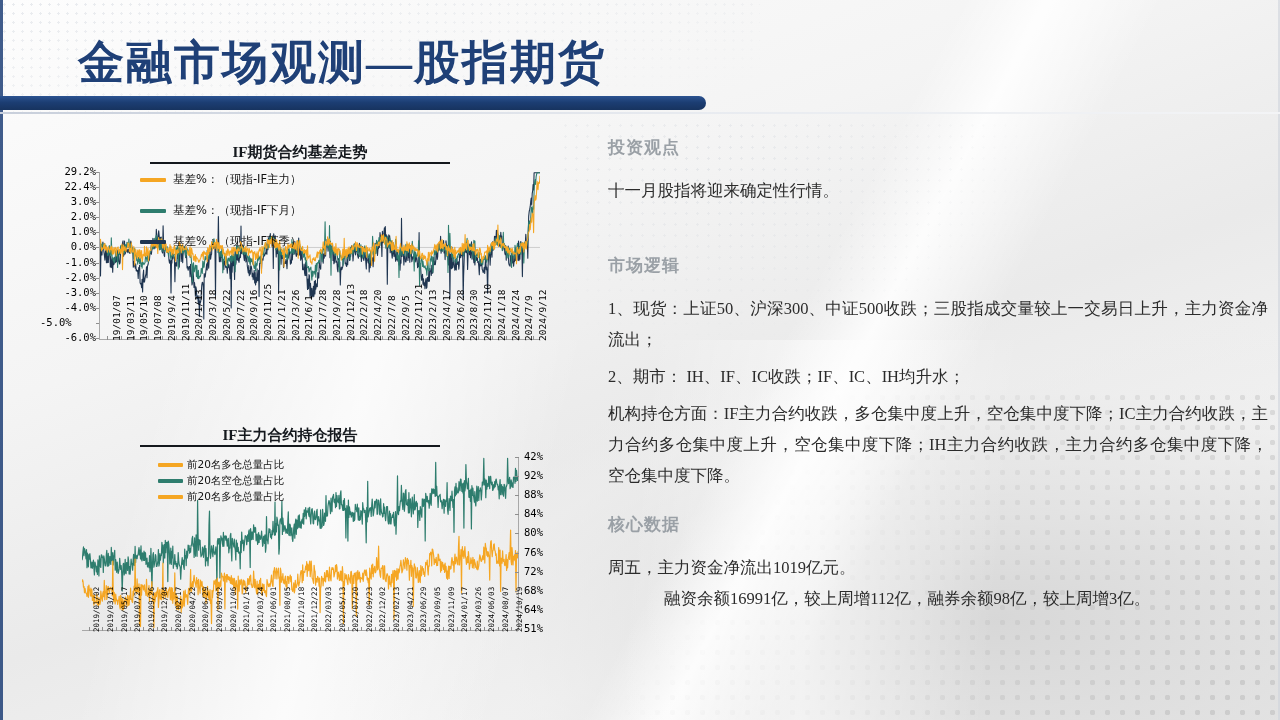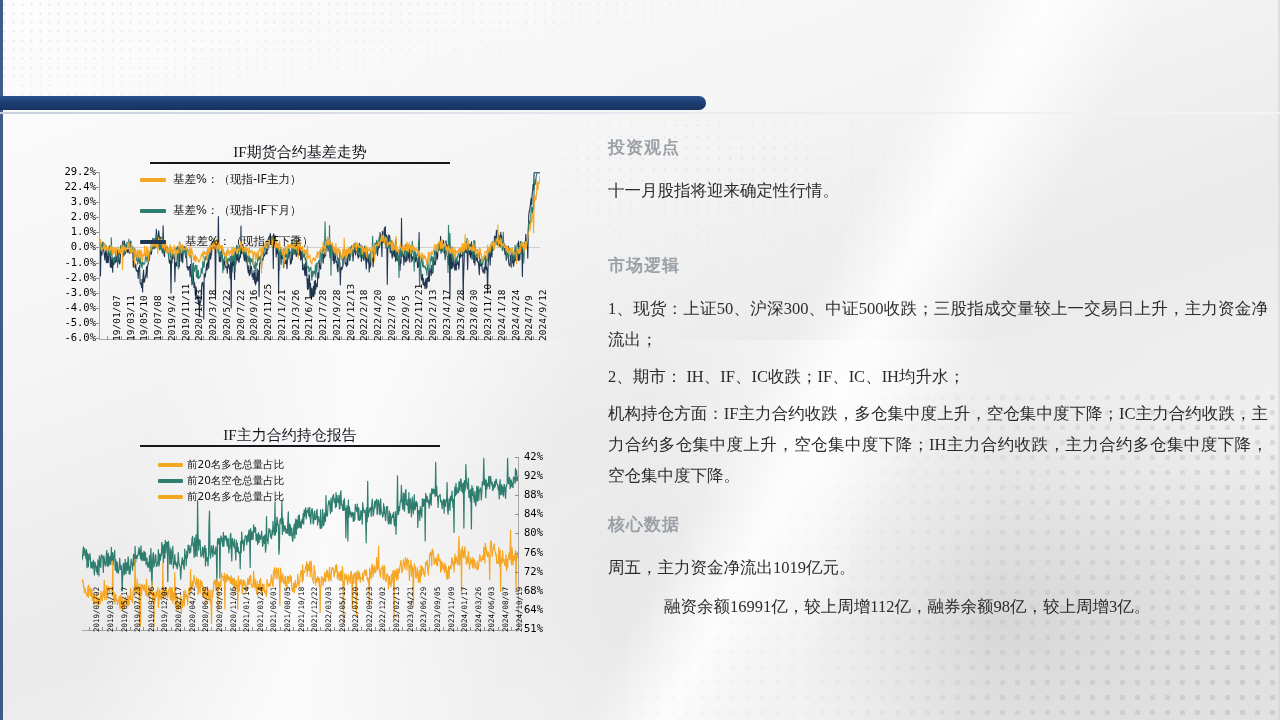--- a/index.html
+++ b/index.html
@@ -65,21 +65,21 @@
   .hbar-thin{
     position:absolute;left:0;top:112px;width:1280px;height:2px;
     background:linear-gradient(90deg,#c8cfdb 0%,#e8ebf0 55%,#f3f4f6 100%);
   }
 
   
   #charts{position:absolute;left:0;top:130px;width:580px;height:590px;}
 
   .chart-block{position:absolute;}
   .chart-title{
-    position:absolute;text-align:center;font-weight:400;color:#14181d;
+    position:absolute;text-align:center;font-weight:700;color:#14181d;
     border-bottom:2px solid #14181d;white-space:nowrap;
   }
   .legend{position:absolute;}
   .legend-row{display:flex;align-items:center;white-space:nowrap;}
   .legend-swatch{display:inline-block;flex:0 0 auto;border-radius:1px;}
   .legend-label{font-family:"DejaVu Sans","Liberation Sans",sans-serif;color:#111;}
 
   .axis-label{
     position:absolute;font-family:"DejaVu Sans Mono","Liberation Mono",monospace;
     color:#000;white-space:nowrap;
@@ -103,35 +103,36 @@
     text-align:justify;
   }
   .para.tight{margin-bottom:0;}
   .gap-lg{height:42px;}
   .gap-sm{height:16px;}
   .source{
     position:absolute;right:10px;bottom:4px;
     font-size:15px;color:#2b2b2b;white-space:nowrap;
     font-family:"Liberation Serif","DejaVu Serif",serif;
   }
-  .core-indent{margin-left:56px;margin-top:8px;}
+  .core-indent{margin-left:56px;}
 </style>
 </head>
 <body>
 
 <div id="slide">
 
   <div class="dots-top"></div>
   <div class="dots-mid"></div>
   <div class="dots-bottom"></div>
   <div class="sheen"></div>
   <div class="edge-left"></div>
   <div class="edge-right"></div>
 
   <div id="header">
+    <div class="title">金融市场观测—股指期货</div>
     <div class="hbar"></div>
     <div class="hbar-thin"></div>
   </div>
 
   <div id="charts">
 
     <div class="chart-block" style="left:0;top:0;width:580px;height:280px;">
 
       <div class="chart-title" style="left:150px;top:12px;width:300px;font-size:15px;line-height:20px;">IF期货合约基差走势</div>
 
@@ -149,21 +150,21 @@
           <div class="axis-label" style="left: 40px; top: 110.455px; width: 56px; text-align: right; font-size: 10.5px;">0.0%</div>
           <div class="tick" style="left: 96px; top: 117.455px; width: 4px; height: 1px;"></div>
           <div class="axis-label" style="left: 40px; top: 125.545px; width: 56px; text-align: right; font-size: 10.5px;">-1.0%</div>
           <div class="tick" style="left: 96px; top: 132.545px; width: 4px; height: 1px;"></div>
           <div class="axis-label" style="left: 40px; top: 140.636px; width: 56px; text-align: right; font-size: 10.5px;">-2.0%</div>
           <div class="tick" style="left: 96px; top: 147.636px; width: 4px; height: 1px;"></div>
           <div class="axis-label" style="left: 40px; top: 155.727px; width: 56px; text-align: right; font-size: 10.5px;">-3.0%</div>
           <div class="tick" style="left: 96px; top: 162.727px; width: 4px; height: 1px;"></div>
           <div class="axis-label" style="left: 40px; top: 170.818px; width: 56px; text-align: right; font-size: 10.5px;">-4.0%</div>
           <div class="tick" style="left: 96px; top: 177.818px; width: 4px; height: 1px;"></div>
-          <div class="axis-label" style="left: 40px; top: 185.909px; width: 56px; text-align: right; font-size: 10.5px;">-5.0%</div>
+          <div class="axis-label" style="left: 40px; top: 185.909px; width: 56px; text-align: left; font-size: 10.5px;">-5.0%</div>
           <div class="tick" style="left: 96px; top: 192.909px; width: 4px; height: 1px;"></div>
           <div class="axis-label" style="left: 40px; top: 201px; width: 56px; text-align: right; font-size: 10.5px;">-6.0%</div>
           <div class="tick" style="left: 96px; top: 208px; width: 4px; height: 1px;"></div>
         </div>
 
       <div class="plot" style="left:100px;top:42px;width:440px;height:166px;">
         <svg id="basis-svg" width="440" height="166" viewBox="0 0 440 166" preserveAspectRatio="none">
             <line x1="0" x2="440" y1="75.45454545454547" y2="75.45454545454547" stroke="#cdcdcd" stroke-width="1"></line>
             <polyline points="0.0,71.7 0.5,103.9 1.0,77.6 1.5,78.3 2.0,83.1 2.4,72.8 2.9,70.1 3.4,74.8 3.9,80.0 4.4,83.4 4.9,88.3 5.4,80.4 5.9,76.1 6.4,90.7 6.9,77.5 7.3,90.6 7.8,79.4 8.3,90.5 8.8,81.7 9.3,78.0 9.8,78.8 10.3,95.0 10.8,84.5 11.3,95.6 11.7,94.0 12.2,86.6 12.7,100.2 13.2,86.2 13.7,92.7 14.2,91.4 14.7,85.4 15.2,88.7 15.7,90.6 16.2,81.8 16.6,89.4 17.1,77.8 17.6,80.5 18.1,89.1 18.6,81.1 19.1,90.6 19.6,92.0 20.1,90.6 20.6,79.7 21.0,74.0 21.5,75.0 22.0,79.3 22.5,71.0 23.0,68.8 23.5,84.3 24.0,82.7 24.5,69.0 25.0,82.1 25.5,81.0 25.9,78.0 26.4,75.1 26.9,79.8 27.4,77.7 27.9,80.6 28.4,77.4 28.9,77.1 29.4,80.9 29.9,81.3 30.3,72.3 30.8,69.0 31.3,71.5 31.8,74.0 32.3,80.2 32.8,78.8 33.3,95.2 33.8,89.5 34.3,93.9 34.7,91.7 35.2,96.2 35.7,91.7 36.2,98.6 36.7,97.8 37.2,99.5 37.7,98.5 38.2,106.5 38.7,95.6 39.2,97.6 39.6,93.2 40.1,110.8 40.6,111.9 41.1,111.4 41.6,115.8 42.1,107.3 42.6,119.9 43.1,102.8 43.6,98.0 44.0,110.1 44.5,110.0 45.0,106.4 45.5,103.8 46.0,102.0 46.5,94.7 47.0,105.8 47.5,94.1 48.0,92.8 48.5,90.0 48.9,84.9 49.4,88.2 49.9,81.5 50.4,80.5 50.9,81.2 51.4,82.3 51.9,77.4 52.4,75.6 52.9,66.2 53.3,69.0 53.8,75.5 54.3,71.7 54.8,76.8 55.3,70.5 55.8,75.0 56.3,57.4 56.8,64.9 57.3,72.3 57.8,70.5 58.2,63.3 58.7,58.8 59.2,64.1 59.7,77.5 60.2,65.3 60.7,77.0 61.2,65.0 61.7,73.5 62.2,80.0 62.6,81.0 63.1,53.7 63.6,72.0 64.1,83.3 64.6,84.6 65.1,70.2 65.6,75.7 66.1,77.3 66.6,78.9 67.1,80.3 67.5,78.2 68.0,80.1 68.5,80.1 69.0,88.2 69.5,91.1 70.0,87.9 70.5,89.5 71.0,120.9 71.5,88.3 71.9,91.1 72.4,81.3 72.9,87.0 73.4,82.9 73.9,83.8 74.4,85.3 74.9,109.7 75.4,91.0 75.9,90.6 76.4,93.4 76.8,94.2 77.3,82.6 77.8,86.5 78.3,76.1 78.8,86.7 79.3,95.1 79.8,70.6 80.3,79.8 80.8,79.3 81.2,89.4 81.7,81.1 82.2,81.8 82.7,90.6 83.2,78.6 83.7,75.2 84.2,74.4 84.7,78.1 85.2,82.3 85.7,85.6 86.1,82.5 86.6,84.4 87.1,96.0 87.6,94.6 88.1,98.3 88.6,96.4 89.1,94.6 89.6,94.5 90.1,104.8 90.5,92.4 91.0,97.8 91.5,104.8 92.0,112.9 92.5,110.3 93.0,99.4 93.5,105.0 94.0,115.5 94.5,110.5 94.9,114.3 95.4,124.1 95.9,114.8 96.4,117.5 96.9,126.6 97.4,123.8 97.9,126.8 98.4,131.9 98.9,123.8 99.4,144.5 99.8,129.1 100.3,131.1 100.8,129.2 101.3,120.2 101.8,112.9 102.3,110.4 102.8,110.5 103.3,115.0 103.8,146.9 104.2,101.6 104.7,105.3 105.2,104.9 105.7,100.6 106.2,96.2 106.7,91.7 107.2,98.0 107.7,84.3 108.2,89.6 108.7,96.2 109.1,89.0 109.6,83.2 110.1,79.0 110.6,87.3 111.1,83.2 111.6,82.0 112.1,69.6 112.6,75.2 113.1,75.2 113.5,76.3 114.0,71.9 114.5,71.0 115.0,78.3 115.5,123.7 116.0,73.3 116.5,74.3 117.0,74.8 117.5,75.3 118.0,69.9 118.4,44.5 118.9,80.2 119.4,89.7 119.9,88.7 120.4,81.3 120.9,89.8 121.4,79.2 121.9,85.5 122.4,84.3 122.8,91.5 123.3,89.9 123.8,97.8 124.3,88.7 124.8,90.3 125.3,93.0 125.8,95.6 126.3,94.6 126.8,94.9 127.3,101.3 127.7,94.6 128.2,95.8 128.7,92.1 129.2,93.4 129.7,99.3 130.2,106.8 130.7,89.3 131.2,136.0 131.7,89.6 132.1,100.2 132.6,88.1 133.1,93.6 133.6,85.1 134.1,93.8 134.6,107.5 135.1,78.1 135.6,92.8 136.1,90.3 136.6,73.4 137.0,87.3 137.5,88.1 138.0,77.3 138.5,88.3 139.0,90.5 139.5,86.0 140.0,82.5 140.5,85.6 141.0,54.0 141.4,81.7 141.9,76.0 142.4,72.8 142.9,79.7 143.4,81.0 143.9,85.3 144.4,88.6 144.9,80.7 145.4,80.9 145.9,89.9 146.3,83.8 146.8,83.3 147.3,94.0 147.8,97.5 148.3,100.9 148.8,93.6 149.3,103.6 149.8,98.6 150.3,102.2 150.7,93.8 151.2,94.1 151.7,97.0 152.2,104.7 152.7,101.2 153.2,107.6 153.7,103.8 154.2,98.4 154.7,111.0 155.2,100.5 155.6,112.9 156.1,105.7 156.6,110.2 157.1,96.8 157.6,108.5 158.1,108.6 158.6,98.3 159.1,124.5 159.6,91.2 160.0,91.5 160.5,88.0 161.0,84.2 161.5,97.2 162.0,86.9 162.5,87.7 163.0,88.1 163.5,83.6 164.0,82.0 164.4,84.0 164.9,82.5 165.4,80.9 165.9,81.6 166.4,72.5 166.9,82.3 167.4,67.8 167.9,77.8 168.4,66.0 168.9,66.1 169.3,64.1 169.8,68.6 170.3,61.6 170.8,67.3 171.3,68.7 171.8,69.1 172.3,74.6 172.8,63.9 173.3,96.5 173.7,61.8 174.2,67.1 174.7,75.0 175.2,63.9 175.7,71.1 176.2,84.9 176.7,73.3 177.2,81.7 177.7,77.0 178.2,77.3 178.6,119.5 179.1,84.3 179.6,80.3 180.1,82.6 180.6,82.6 181.1,92.2 181.6,77.7 182.1,86.5 182.6,81.2 183.0,82.0 183.5,95.6 184.0,91.8 184.5,91.3 185.0,89.7 185.5,91.5 186.0,87.3 186.5,90.5 187.0,96.6 187.5,86.2 187.9,84.2 188.4,85.9 188.9,80.9 189.4,79.4 189.9,82.6 190.4,92.1 190.9,88.2 191.4,91.3 191.9,78.3 192.3,88.0 192.8,80.2 193.3,80.1 193.8,77.1 194.3,81.9 194.8,69.4 195.3,74.3 195.8,82.0 196.3,84.4 196.8,80.9 197.2,82.5 197.7,69.8 198.2,83.3 198.7,66.1 199.2,83.2 199.7,79.6 200.2,76.5 200.7,88.3 201.2,79.0 201.6,87.0 202.1,80.9 202.6,97.6 203.1,97.5 203.6,97.7 204.1,92.0 204.6,101.1 205.1,103.6 205.6,90.5 206.1,103.4 206.5,92.6 207.0,107.7 207.5,117.4 208.0,107.0 208.5,116.8 209.0,102.6 209.5,103.9 210.0,124.6 210.5,111.4 210.9,118.9 211.4,126.6 211.9,116.4 212.4,123.6 212.9,124.9 213.4,114.3 213.9,124.2 214.4,109.4 214.9,121.9 215.4,108.4 215.8,117.3 216.3,111.8 216.8,114.6 217.3,114.7 217.8,100.6 218.3,103.8 218.8,106.1 219.3,89.4 219.8,95.8 220.2,94.1 220.7,97.3 221.2,83.5 221.7,83.3 222.2,80.4 222.7,83.3 223.2,91.1 223.7,81.9 224.2,86.3 224.6,81.6 225.1,80.5 225.6,84.2 226.1,74.9 226.6,74.3 227.1,67.3 227.6,73.5 228.1,79.2 228.6,69.4 229.1,66.8 229.5,67.9 230.0,85.7 230.5,75.5 231.0,78.4 231.5,74.1 232.0,79.0 232.5,71.9 233.0,88.4 233.5,80.2 233.9,91.7 234.4,90.3 234.9,82.6 235.4,79.8 235.9,90.3 236.4,88.9 236.9,89.8 237.4,97.2 237.9,99.8 238.4,86.5 238.8,94.5 239.3,94.9 239.8,90.1 240.3,112.9 240.8,98.7 241.3,95.0 241.8,97.7 242.3,96.1 242.8,94.5 243.2,83.9 243.7,85.4 244.2,84.4 244.7,84.3 245.2,91.6 245.7,91.0 246.2,93.7 246.7,94.5 247.2,83.6 247.7,92.6 248.1,84.2 248.6,82.3 249.1,82.4 249.6,88.4 250.1,76.9 250.6,84.7 251.1,75.7 251.6,73.7 252.1,78.8 252.5,77.1 253.0,88.9 253.5,82.3 254.0,78.2 254.5,71.9 255.0,79.6 255.5,82.9 256.0,77.7 256.5,79.4 257.0,73.3 257.4,81.8 257.9,84.7 258.4,86.3 258.9,81.3 259.4,71.4 259.9,76.4 260.4,82.8 260.9,81.5 261.4,89.5 261.8,85.2 262.3,74.6 262.8,83.9 263.3,85.6 263.8,88.4 264.3,84.9 264.8,80.5 265.3,83.6 265.8,89.6 266.3,96.9 266.7,80.3 267.2,87.7 267.7,88.4 268.2,91.0 268.7,84.8 269.2,99.9 269.7,88.2 270.2,95.6 270.7,87.7 271.1,93.0 271.6,85.6 272.1,88.6 272.6,85.8 273.1,94.6 273.6,86.1 274.1,80.7 274.6,83.6 275.1,71.3 275.6,81.1 276.0,72.9 276.5,71.0 277.0,74.6 277.5,83.5 278.0,76.6 278.5,76.7 279.0,69.1 279.5,75.2 280.0,60.6 280.4,63.5 280.9,65.0 281.4,68.0 281.9,84.4 282.4,59.2 282.9,70.7 283.4,66.3 283.9,60.6 284.4,55.9 284.8,69.7 285.3,54.5 285.8,68.9 286.3,62.8 286.8,68.0 287.3,112.2 287.8,75.1 288.3,71.0 288.8,62.8 289.3,73.2 289.7,63.8 290.2,80.8 290.7,69.8 291.2,77.3 291.7,81.3 292.2,86.2 292.7,80.3 293.2,70.8 293.7,82.0 294.1,84.7 294.6,77.4 295.1,79.1 295.6,89.3 296.1,87.0 296.6,79.7 297.1,87.9 297.6,80.3 298.1,89.5 298.6,88.1 299.0,92.9 299.5,80.1 300.0,98.1 300.5,88.3 301.0,91.2 301.5,46.4 302.0,84.4 302.5,77.8 303.0,76.8 303.4,82.8 303.9,92.9 304.4,78.5 304.9,80.1 305.4,89.8 305.9,90.0 306.4,87.6 306.9,74.9 307.4,74.4 307.9,88.4 308.3,81.5 308.8,85.8 309.3,75.4 309.8,90.2 310.3,73.7 310.8,73.8 311.3,80.4 311.8,89.7 312.3,87.5 312.7,84.8 313.2,86.9 313.7,83.9 314.2,84.5 314.7,80.2 315.2,85.2 315.7,89.9 316.2,83.2 316.7,85.1 317.2,88.9 317.6,95.7 318.1,91.4 318.6,94.6 319.1,60.6 319.6,94.8 320.1,95.0 320.6,94.3 321.1,103.1 321.6,108.3 322.0,106.2 322.5,102.2 323.0,112.2 323.5,106.8 324.0,113.5 324.5,110.8 325.0,116.8 325.5,109.4 326.0,106.5 326.5,116.3 326.9,115.2 327.4,105.4 327.9,107.0 328.4,109.5 328.9,98.5 329.4,109.2 329.9,96.2 330.4,99.4 330.9,99.1 331.3,103.5 331.8,93.2 332.3,101.3 332.8,100.9 333.3,92.8 333.8,85.3 334.3,92.6 334.8,89.7 335.3,92.8 335.8,88.4 336.2,77.6 336.7,79.4 337.2,87.5 337.7,84.6 338.2,71.8 338.7,78.4 339.2,77.4 339.7,70.1 340.2,73.7 340.6,64.3 341.1,81.2 341.6,75.3 342.1,78.2 342.6,71.4 343.1,76.6 343.6,68.5 344.1,81.0 344.6,75.8 345.1,87.6 345.5,74.7 346.0,68.8 346.5,73.9 347.0,73.2 347.5,73.5 348.0,86.7 348.5,93.0 349.0,78.4 349.5,88.2 349.9,126.4 350.4,82.0 350.9,89.7 351.4,96.7 351.9,75.0 352.4,95.9 352.9,95.2 353.4,90.4 353.9,88.5 354.3,92.9 354.8,98.2 355.3,97.3 355.8,87.0 356.3,98.0 356.8,86.6 357.3,92.1 357.8,92.4 358.3,89.8 358.8,97.2 359.2,93.2 359.7,82.4 360.2,76.4 360.7,85.8 361.2,78.6 361.7,83.8 362.2,78.5 362.7,84.7 363.2,125.8 363.6,104.3 364.1,89.5 364.6,75.8 365.1,74.5 365.6,80.0 366.1,80.7 366.6,74.5 367.1,77.1 367.6,97.4 368.1,82.3 368.5,75.8 369.0,72.5 369.5,82.6 370.0,72.6 370.5,85.7 371.0,77.3 371.5,69.7 372.0,87.3 372.5,77.2 372.9,74.6 373.4,85.7 373.9,90.8 374.4,79.2 374.9,92.9 375.4,80.9 375.9,85.8 376.4,88.5 376.9,85.3 377.4,86.0 377.8,90.4 378.3,89.5 378.8,94.5 379.3,102.7 379.8,89.3 380.3,87.3 380.8,93.9 381.3,92.0 381.8,92.5 382.2,97.2 382.7,98.6 383.2,100.6 383.7,99.1 384.2,95.3 384.7,101.4 385.2,92.9 385.7,84.9 386.2,97.6 386.7,95.2 387.1,99.4 387.6,121.2 388.1,93.3 388.6,84.7 389.1,78.4 389.6,78.1 390.1,93.1 390.6,83.6 391.1,79.9 391.5,76.5 392.0,85.1 392.5,69.9 393.0,78.5 393.5,72.1 394.0,75.9 394.5,64.3 395.0,65.3 395.5,64.6 396.0,65.9 396.4,58.4 396.9,65.2 397.4,58.5 397.9,67.9 398.4,65.5 398.9,69.1 399.4,74.3 399.9,67.7 400.4,66.3 400.8,60.4 401.3,66.8 401.8,64.1 402.3,73.2 402.8,78.1 403.3,75.2 403.8,74.0 404.3,72.1 404.8,81.1 405.3,82.8 405.7,73.6 406.2,88.1 406.7,79.5 407.2,76.6 407.7,82.9 408.2,74.0 408.7,90.8 409.2,93.2 409.7,93.1 410.1,94.3 410.6,83.6 411.1,88.8 411.6,88.9 412.1,82.0 412.6,91.0 413.1,84.2 413.6,94.3 414.1,89.4 414.5,89.6 415.0,80.9 415.5,88.4 416.0,78.7 416.5,82.9 417.0,77.6 417.5,77.1 418.0,88.2 418.5,69.1 419.0,88.6 419.4,74.8 419.9,87.3 420.4,70.0 420.9,69.7 421.4,77.0 421.9,77.6 422.4,104.6 422.9,75.1 423.4,72.5 423.8,77.5 424.3,77.9 424.8,73.8 425.3,71.8 425.8,62.3 426.3,69.9 426.8,73.5 427.3,71.4 427.8,86.2 428.3,61.3 428.7,44.1 429.2,39.5 429.7,37.4 430.2,34.7 430.7,29.7 431.2,26.1 431.7,33.0 432.2,21.7 432.7,18.5 433.1,12.5 433.6,18.0 434.1,0.8 434.6,0.8 435.1,0.8 435.6,0.8 436.1,0.8 436.6,0.8 437.1,0.8 437.6,0.8 438.0,0.8 438.5,0.8 439.0,0.8 439.5,0.8 440.0,0.8" fill="none" stroke="#1F3550" stroke-width="1.1" stroke-linejoin="round"></polyline>
             <polyline points="0.0,73.7 0.5,68.9 1.0,77.9 1.5,72.5 2.0,73.6 2.4,71.2 2.9,76.2 3.4,72.2 3.9,77.0 4.4,71.5 4.9,73.7 5.4,75.3 5.9,73.3 6.4,76.7 6.9,75.9 7.3,79.6 7.8,83.8 8.3,83.0 8.8,76.6 9.3,73.6 9.8,81.7 10.3,76.6 10.8,83.9 11.3,65.9 11.7,76.4 12.2,86.3 12.7,85.9 13.2,88.9 13.7,86.1 14.2,91.0 14.7,89.0 15.2,87.0 15.7,78.8 16.2,80.0 16.6,77.9 17.1,83.2 17.6,95.4 18.1,83.9 18.6,78.8 19.1,80.4 19.6,82.6 20.1,80.3 20.6,74.6 21.0,73.4 21.5,73.6 22.0,76.6 22.5,76.1 23.0,78.8 23.5,80.5 24.0,75.8 24.5,81.4 25.0,72.6 25.5,77.5 25.9,72.8 26.4,77.3 26.9,70.3 27.4,70.5 27.9,73.8 28.4,75.2 28.9,67.1 29.4,74.1 29.9,78.9 30.3,72.7 30.8,72.2 31.3,75.8 31.8,77.7 32.3,81.1 32.8,75.8 33.3,77.5 33.8,86.5 34.3,85.1 34.7,76.3 35.2,84.1 35.7,81.1 36.2,81.6 36.7,88.5 37.2,88.2 37.7,92.3 38.2,85.3 38.7,89.6 39.2,85.0 39.6,91.7 40.1,85.8 40.6,89.9 41.1,94.4 41.6,90.8 42.1,96.2 42.6,89.7 43.1,92.0 43.6,91.1 44.0,92.6 44.5,91.2 45.0,91.0 45.5,84.2 46.0,86.8 46.5,85.7 47.0,89.6 47.5,80.7 48.0,84.5 48.5,90.1 48.9,84.4 49.4,83.0 49.9,81.1 50.4,80.1 50.9,75.5 51.4,72.7 51.9,72.7 52.4,74.0 52.9,77.3 53.3,69.2 53.8,76.4 54.3,66.2 54.8,73.4 55.3,74.3 55.8,65.4 56.3,63.4 56.8,65.4 57.3,67.5 57.8,75.1 58.2,71.8 58.7,72.2 59.2,76.7 59.7,77.9 60.2,67.6 60.7,76.9 61.2,67.0 61.7,69.0 62.2,79.4 62.6,73.0 63.1,71.7 63.6,72.6 64.1,76.0 64.6,79.6 65.1,79.0 65.6,74.3 66.1,75.9 66.6,77.4 67.1,74.6 67.5,80.7 68.0,78.9 68.5,83.9 69.0,77.3 69.5,75.8 70.0,75.5 70.5,84.8 71.0,87.4 71.5,83.9 71.9,82.9 72.4,84.1 72.9,83.1 73.4,85.2 73.9,82.6 74.4,82.8 74.9,82.5 75.4,81.7 75.9,76.0 76.4,80.1 76.8,77.5 77.3,74.4 77.8,74.8 78.3,97.0 78.8,80.8 79.3,74.3 79.8,82.3 80.3,74.1 80.8,76.2 81.2,74.8 81.7,73.8 82.2,80.5 82.7,74.2 83.2,81.9 83.7,78.0 84.2,79.7 84.7,76.5 85.2,74.8 85.7,85.1 86.1,77.1 86.6,82.3 87.1,78.4 87.6,76.8 88.1,78.8 88.6,79.3 89.1,82.9 89.6,82.1 90.1,85.5 90.5,82.5 91.0,83.7 91.5,90.0 92.0,95.6 92.5,109.9 93.0,92.2 93.5,90.7 94.0,100.0 94.5,99.2 94.9,96.1 95.4,93.2 95.9,93.5 96.4,104.5 96.9,93.6 97.4,105.8 97.9,106.5 98.4,98.3 98.9,106.7 99.4,104.3 99.8,105.0 100.3,104.6 100.8,102.4 101.3,96.3 101.8,98.3 102.3,101.5 102.8,89.0 103.3,90.0 103.8,95.6 104.2,94.3 104.7,88.8 105.2,84.2 105.7,87.8 106.2,86.7 106.7,85.8 107.2,78.2 107.7,83.2 108.2,86.1 108.7,86.5 109.1,84.9 109.6,75.7 110.1,74.5 110.6,77.2 111.1,77.3 111.6,70.6 112.1,70.4 112.6,76.3 113.1,73.0 113.5,69.9 114.0,66.7 114.5,71.2 115.0,70.6 115.5,71.7 116.0,76.2 116.5,72.4 117.0,74.3 117.5,71.5 118.0,80.4 118.4,78.3 118.9,76.3 119.4,81.7 119.9,84.6 120.4,79.5 120.9,80.5 121.4,85.1 121.9,75.8 122.4,77.4 122.8,100.8 123.3,87.4 123.8,88.6 124.3,87.5 124.8,81.0 125.3,83.6 125.8,91.2 126.3,84.4 126.8,86.6 127.3,94.9 127.7,93.1 128.2,86.9 128.7,86.1 129.2,88.3 129.7,89.1 130.2,84.5 130.7,88.5 131.2,83.8 131.7,90.4 132.1,82.7 132.6,86.3 133.1,88.9 133.6,82.0 134.1,83.1 134.6,87.3 135.1,99.8 135.6,85.0 136.1,81.5 136.6,73.8 137.0,82.1 137.5,74.4 138.0,74.1 138.5,85.3 139.0,76.1 139.5,75.3 140.0,79.5 140.5,72.8 141.0,79.1 141.4,73.0 141.9,74.4 142.4,77.7 142.9,82.1 143.4,74.0 143.9,77.9 144.4,82.8 144.9,77.4 145.4,81.6 145.9,82.3 146.3,79.9 146.8,84.9 147.3,85.6 147.8,84.4 148.3,87.7 148.8,89.8 149.3,83.9 149.8,91.4 150.3,92.8 150.7,86.1 151.2,88.5 151.7,89.8 152.2,86.8 152.7,91.8 153.2,92.3 153.7,93.6 154.2,96.4 154.7,96.3 155.2,89.5 155.6,99.2 156.1,94.8 156.6,91.3 157.1,93.1 157.6,86.0 158.1,88.7 158.6,83.2 159.1,87.1 159.6,85.2 160.0,85.0 160.5,90.9 161.0,84.3 161.5,80.8 162.0,81.9 162.5,76.2 163.0,83.0 163.5,83.7 164.0,81.1 164.4,75.8 164.9,76.3 165.4,70.9 165.9,71.0 166.4,74.5 166.9,72.6 167.4,76.9 167.9,74.3 168.4,74.1 168.9,75.6 169.3,73.6 169.8,65.0 170.3,71.5 170.8,64.6 171.3,68.0 171.8,64.8 172.3,67.2 172.8,70.3 173.3,64.7 173.7,69.0 174.2,67.3 174.7,68.9 175.2,72.7 175.7,77.5 176.2,73.8 176.7,78.0 177.2,74.5 177.7,74.3 178.2,71.8 178.6,76.7 179.1,83.6 179.6,98.0 180.1,77.8 180.6,75.0 181.1,82.5 181.6,82.9 182.1,78.8 182.6,84.7 183.0,85.3 183.5,81.0 184.0,76.6 184.5,86.2 185.0,80.6 185.5,85.3 186.0,82.3 186.5,83.4 187.0,87.7 187.5,81.0 187.9,87.3 188.4,75.7 188.9,76.0 189.4,78.4 189.9,79.6 190.4,80.4 190.9,81.7 191.4,80.2 191.9,67.6 192.3,81.0 192.8,70.2 193.3,76.2 193.8,82.4 194.3,78.6 194.8,76.3 195.3,71.5 195.8,74.7 196.3,75.2 196.8,80.6 197.2,74.1 197.7,75.5 198.2,68.5 198.7,71.5 199.2,73.2 199.7,72.1 200.2,75.5 200.7,74.8 201.2,77.5 201.6,77.0 202.1,82.0 202.6,82.0 203.1,79.4 203.6,85.2 204.1,78.6 204.6,82.3 205.1,87.6 205.6,85.9 206.1,92.2 206.5,88.4 207.0,94.9 207.5,95.4 208.0,95.8 208.5,94.5 209.0,100.0 209.5,98.5 210.0,96.0 210.5,97.1 210.9,95.0 211.4,103.6 211.9,108.1 212.4,99.0 212.9,104.2 213.4,100.2 213.9,99.4 214.4,100.0 214.9,102.2 215.4,93.2 215.8,105.2 216.3,91.5 216.8,99.3 217.3,91.1 217.8,90.5 218.3,91.1 218.8,88.3 219.3,90.5 219.8,88.2 220.2,81.1 220.7,81.3 221.2,79.1 221.7,86.4 222.2,89.8 222.7,75.6 223.2,77.4 223.7,76.3 224.2,80.4 224.6,73.0 225.1,49.7 225.6,78.5 226.1,72.5 226.6,71.5 227.1,74.5 227.6,74.6 228.1,69.0 228.6,73.9 229.1,77.9 229.5,53.5 230.0,81.9 230.5,69.2 231.0,103.3 231.5,74.3 232.0,76.0 232.5,79.9 233.0,82.2 233.5,77.5 233.9,76.8 234.4,80.3 234.9,82.2 235.4,83.7 235.9,78.4 236.4,78.1 236.9,80.9 237.4,84.8 237.9,88.5 238.4,88.5 238.8,88.8 239.3,100.1 239.8,78.7 240.3,84.2 240.8,83.5 241.3,86.2 241.8,85.6 242.3,87.8 242.8,80.9 243.2,93.1 243.7,83.9 244.2,83.7 244.7,86.4 245.2,84.7 245.7,84.0 246.2,80.9 246.7,80.2 247.2,86.9 247.7,79.4 248.1,81.3 248.6,78.6 249.1,79.5 249.6,77.1 250.1,88.0 250.6,75.5 251.1,79.1 251.6,81.8 252.1,80.7 252.5,76.0 253.0,82.3 253.5,79.2 254.0,72.1 254.5,72.4 255.0,78.0 255.5,78.9 256.0,72.7 256.5,74.5 257.0,75.8 257.4,81.1 257.9,80.4 258.4,74.8 258.9,80.7 259.4,84.4 259.9,84.4 260.4,84.8 260.9,72.8 261.4,78.1 261.8,82.4 262.3,79.9 262.8,85.9 263.3,78.3 263.8,84.9 264.3,77.6 264.8,73.8 265.3,77.7 265.8,81.3 266.3,82.5 266.7,77.3 267.2,78.1 267.7,83.8 268.2,85.7 268.7,85.7 269.2,81.8 269.7,90.6 270.2,85.8 270.7,78.8 271.1,87.9 271.6,83.1 272.1,81.7 272.6,64.4 273.1,74.9 273.6,82.6 274.1,78.8 274.6,76.0 275.1,81.4 275.6,76.7 276.0,81.5 276.5,68.4 277.0,77.2 277.5,71.7 278.0,69.0 278.5,71.3 279.0,65.6 279.5,68.9 280.0,73.4 280.4,65.2 280.9,68.8 281.4,69.0 281.9,68.2 282.4,65.2 282.9,67.4 283.4,70.4 283.9,66.9 284.4,63.8 284.8,71.4 285.3,64.6 285.8,76.3 286.3,66.4 286.8,72.1 287.3,64.0 287.8,69.2 288.3,75.1 288.8,73.6 289.3,76.4 289.7,65.7 290.2,68.3 290.7,68.8 291.2,78.1 291.7,68.7 292.2,76.0 292.7,80.3 293.2,78.3 293.7,72.9 294.1,75.9 294.6,76.2 295.1,77.4 295.6,67.2 296.1,69.6 296.6,74.7 297.1,87.2 297.6,83.2 298.1,83.3 298.6,87.8 299.0,105.5 299.5,77.9 300.0,81.1 300.5,84.0 301.0,74.2 301.5,75.9 302.0,83.2 302.5,78.2 303.0,78.0 303.4,77.1 303.9,82.0 304.4,83.8 304.9,76.6 305.4,80.0 305.9,72.2 306.4,73.6 306.9,84.1 307.4,72.0 307.9,80.6 308.3,77.6 308.8,73.0 309.3,74.0 309.8,73.6 310.3,84.4 310.8,80.1 311.3,80.0 311.8,81.0 312.3,69.3 312.7,74.6 313.2,81.5 313.7,82.9 314.2,98.9 314.7,77.4 315.2,84.3 315.7,80.5 316.2,85.4 316.7,83.6 317.2,83.2 317.6,80.5 318.1,83.9 318.6,68.7 319.1,86.7 319.6,113.5 320.1,91.6 320.6,95.1 321.1,87.9 321.6,87.9 322.0,85.2 322.5,94.4 323.0,89.3 323.5,94.3 324.0,95.6 324.5,94.9 325.0,93.7 325.5,96.9 326.0,96.4 326.5,99.1 326.9,103.3 327.4,92.2 327.9,89.2 328.4,98.3 328.9,98.6 329.4,98.8 329.9,95.4 330.4,87.0 330.9,87.6 331.3,83.2 331.8,89.3 332.3,84.8 332.8,100.3 333.3,90.9 333.8,90.9 334.3,81.6 334.8,78.1 335.3,82.6 335.8,81.6 336.2,79.7 336.7,78.8 337.2,73.7 337.7,80.0 338.2,76.9 338.7,71.9 339.2,75.1 339.7,77.1 340.2,78.4 340.6,78.9 341.1,76.1 341.6,72.7 342.1,74.8 342.6,79.4 343.1,72.1 343.6,72.4 344.1,77.6 344.6,77.5 345.1,78.8 345.5,74.1 346.0,84.7 346.5,81.1 347.0,78.7 347.5,73.9 348.0,100.5 348.5,53.3 349.0,78.4 349.5,74.0 349.9,61.3 350.4,78.1 350.9,77.9 351.4,81.2 351.9,85.4 352.4,82.4 352.9,86.9 353.4,83.6 353.9,89.7 354.3,80.3 354.8,81.6 355.3,85.3 355.8,86.4 356.3,90.9 356.8,88.1 357.3,84.0 357.8,85.7 358.3,81.8 358.8,82.5 359.2,81.1 359.7,78.1 360.2,81.7 360.7,81.3 361.2,79.5 361.7,78.8 362.2,76.8 362.7,73.8 363.2,83.2 363.6,84.1 364.1,79.9 364.6,75.6 365.1,79.0 365.6,75.7 366.1,70.7 366.6,71.3 367.1,66.3 367.6,80.2 368.1,80.4 368.5,75.7 369.0,77.8 369.5,77.3 370.0,71.8 370.5,77.8 371.0,74.8 371.5,79.6 372.0,72.4 372.5,79.0 372.9,86.2 373.4,74.9 373.9,68.4 374.4,75.1 374.9,69.0 375.4,89.5 375.9,81.8 376.4,82.1 376.9,84.2 377.4,84.1 377.8,80.9 378.3,80.9 378.8,83.5 379.3,80.6 379.8,89.7 380.3,88.9 380.8,92.1 381.3,91.5 381.8,88.0 382.2,91.1 382.7,92.9 383.2,88.1 383.7,86.5 384.2,85.6 384.7,87.7 385.2,83.5 385.7,86.1 386.2,89.1 386.7,90.3 387.1,86.9 387.6,87.7 388.1,78.1 388.6,77.4 389.1,80.9 389.6,79.4 390.1,81.8 390.6,76.3 391.1,71.8 391.5,73.0 392.0,78.8 392.5,74.8 393.0,75.7 393.5,76.3 394.0,70.3 394.5,73.5 395.0,71.3 395.5,66.3 396.0,72.7 396.4,67.2 396.9,66.1 397.4,73.2 397.9,61.9 398.4,62.6 398.9,72.0 399.4,63.5 399.9,66.1 400.4,73.1 400.8,75.5 401.3,74.6 401.8,73.6 402.3,78.6 402.8,74.8 403.3,60.4 403.8,75.6 404.3,71.6 404.8,73.3 405.3,74.7 405.7,80.3 406.2,75.7 406.7,84.0 407.2,85.9 407.7,78.3 408.2,75.4 408.7,85.3 409.2,82.6 409.7,76.4 410.1,79.1 410.6,77.2 411.1,78.5 411.6,95.4 412.1,79.6 412.6,81.4 413.1,80.5 413.6,80.9 414.1,86.2 414.5,85.1 415.0,73.4 415.5,76.6 416.0,80.7 416.5,80.9 417.0,74.1 417.5,71.3 418.0,80.1 418.5,83.0 419.0,76.0 419.4,74.5 419.9,81.3 420.4,70.8 420.9,82.4 421.4,76.5 421.9,77.9 422.4,70.7 422.9,76.0 423.4,76.6 423.8,91.0 424.3,78.9 424.8,70.0 425.3,74.4 425.8,71.0 426.3,74.6 426.8,73.9 427.3,71.2 427.8,65.6 428.3,56.2 428.7,50.9 429.2,48.8 429.7,52.4 430.2,51.4 430.7,47.2 431.2,35.7 431.7,35.0 432.2,39.1 432.7,42.8 433.1,34.0 433.6,37.3 434.1,18.4 434.6,10.3 435.1,7.5 435.6,12.5 436.1,4.9 436.6,2.2 437.1,0.8 437.6,0.8 438.0,0.8 438.5,0.8 439.0,0.8 439.5,0.8 440.0,0.8" fill="none" stroke="#2E7D6E" stroke-width="1.1" stroke-linejoin="round"></polyline>
@@ -175,21 +176,21 @@
 
       <div class="legend" style="left:140px;top:40px;">
         <div class="legend-row" style="height:19px;">
           <span class="legend-swatch" style="width:26px;height:4px;background:#F5A623;margin-right:7px;"></span>
           <span class="legend-label" style="font-size:11.5px;">基差%：（现指-IF主力）</span>
         </div>
         <div class="legend-row" style="height:19px;margin-top:12px;">
           <span class="legend-swatch" style="width:26px;height:4px;background:#2E7D6E;margin-right:7px;"></span>
           <span class="legend-label" style="font-size:11.5px;">基差%：（现指-IF下月）</span>
         </div>
-        <div class="legend-row" style="height:19px;margin-top:12px;gap:12px;">
+        <div class="legend-row" style="height:19px;margin-top:12px;">
           <span class="legend-swatch" style="width:26px;height:4px;background:#1F3550;margin-right:7px;"></span>
           <span class="legend-label" style="font-size:11.5px;">基差%：（现指-IF下季）</span>
         </div>
       </div>
 
       <div id="basis-xaxis">
           <div class="xlabel" style="left: 110.875px; top: 211px; font-size: 9.5px;">19/01/07</div>
           <div class="tick" style="left: 106.875px; top: 206px; width: 1px; height: 4px;"></div>
           <div class="xlabel" style="left: 124.625px; top: 211px; font-size: 9.5px;">19/03/11</div>
           <div class="tick" style="left: 120.625px; top: 206px; width: 1px; height: 4px;"></div>

